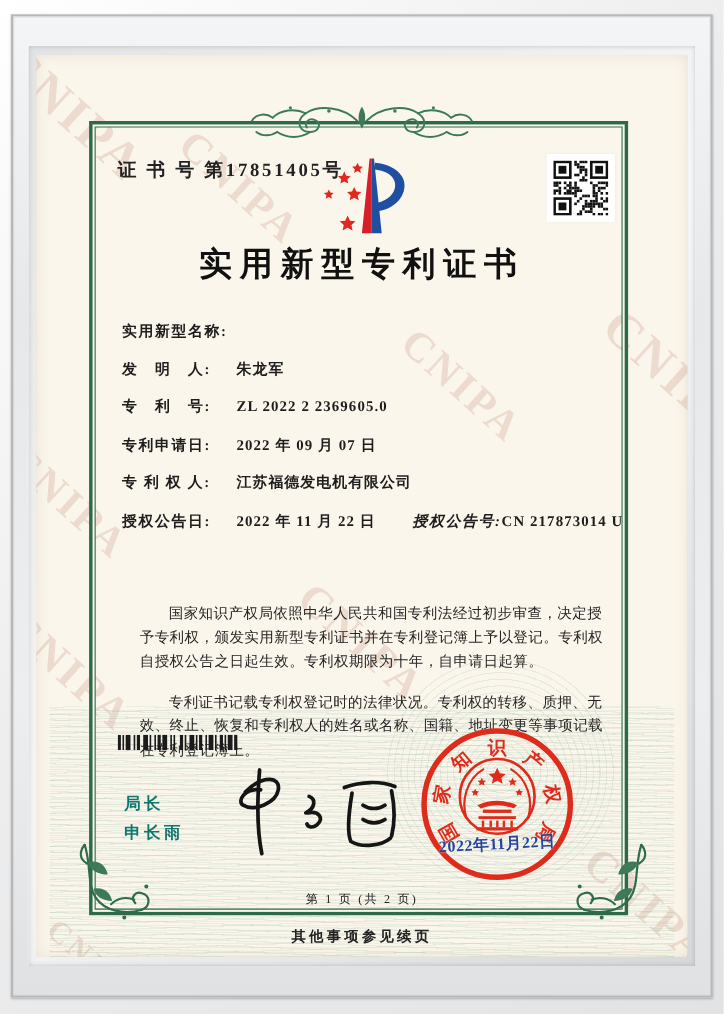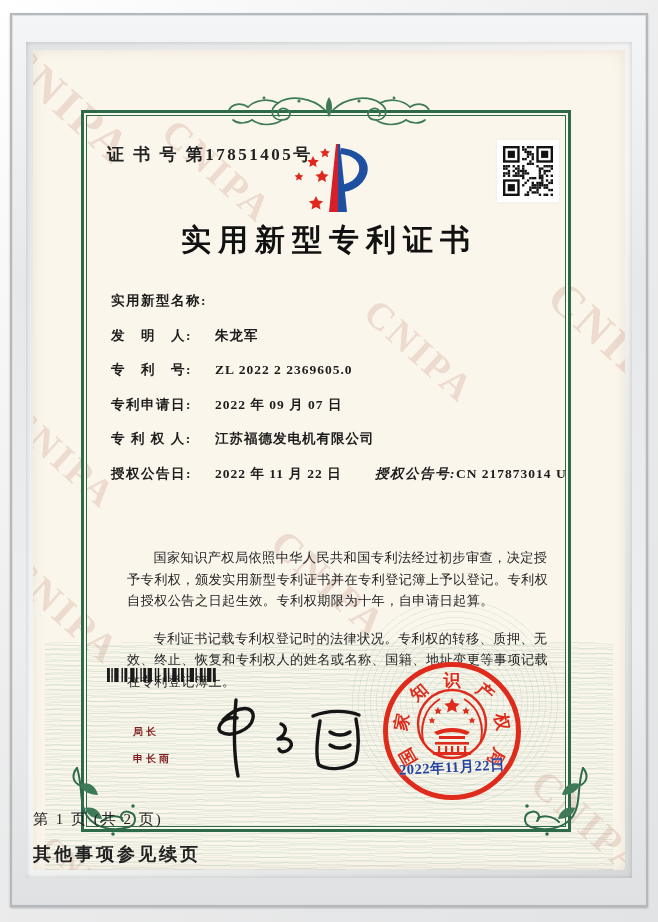--- a/index.html
+++ b/index.html
@@ -33,29 +33,29 @@
   .fields{position:absolute;left:78px;top:240px;right:48px;font-size:13.5px;font-weight:600;color:#1d1d1d;}
   .frow{display:flex;line-height:21px;margin-bottom:13.5px;position:relative;letter-spacing:.5px;}
   .flabel{flex:none;width:104px;letter-spacing:1.5px;}
   .fvalue{letter-spacing:1px;}
   .fvalue.w{flex:none;width:146px;}
   .flabel2{flex:none;letter-spacing:1.5px;margin-left:14px;font-style:italic;}
   .fvalue2{letter-spacing:1px;margin-left:0;}
   .paras{position:absolute;left:78px;right:56px;top:481px;font-size:13.2px;line-height:21.5px;color:#252525;letter-spacing:.4px;}
   .paras p{margin:16px;text-indent:2em;}
   .barcode{position:absolute;left:74px;top:618px;}
-  .officer{position:absolute;left:80px;top:668px;font-size:10px;font-weight:700;letter-spacing:3px;color:#7f1d1d;line-height:27px;margin-left:20px;}
+  .officer{position:absolute;left:80px;top:668px;font-size:15px;font-weight:700;letter-spacing:3px;color:#0f766e;line-height:27px;}
   .signature{position:absolute;left:156px;top:640px;}
   .seal{position:absolute;left:350px;top:612px;width:138px;height:138px;}
   .seal-ring{position:absolute;inset:0;border:5px solid #df2b1c;border-radius:50%;}
   .seal-chars{position:absolute;inset:0;font-size:17px;font-weight:700;color:#df2b1c;font-family:"Liberation Serif",serif;}
   .seal-emblem{position:absolute;left:31px;top:24px;}
   .seal-date{position:absolute;left:-6px;top:96px;width:150px;text-align:center;font-size:14.5px;font-weight:700;color:#24449f;letter-spacing:.5px;transform:rotate(-3deg);text-shadow:0 0 2px rgba(251,246,236,.8);}
-  .page-info{position:absolute;left:0;right:0;top:760px;text-align:left;font-size:15px;letter-spacing:2px;color:#222;}
-  .footer-note{position:absolute;left:0;right:0;top:792px;text-align:left;font-size:18px;font-weight:600;letter-spacing:3px;color:#222;}
+  .page-info{position:absolute;left:0;right:0;top:760px;text-align:center;font-size:11px;letter-spacing:2px;color:#222;}
+  .footer-note{position:absolute;left:0;right:0;top:792px;text-align:center;font-size:13px;font-weight:600;letter-spacing:3px;color:#222;}
 </style>
 </head>
 <body>
 
 <div class="photo">
   <div class="frame-groove"></div>
   <div class="frame-lip"></div>
 
   <div class="paper">
 

